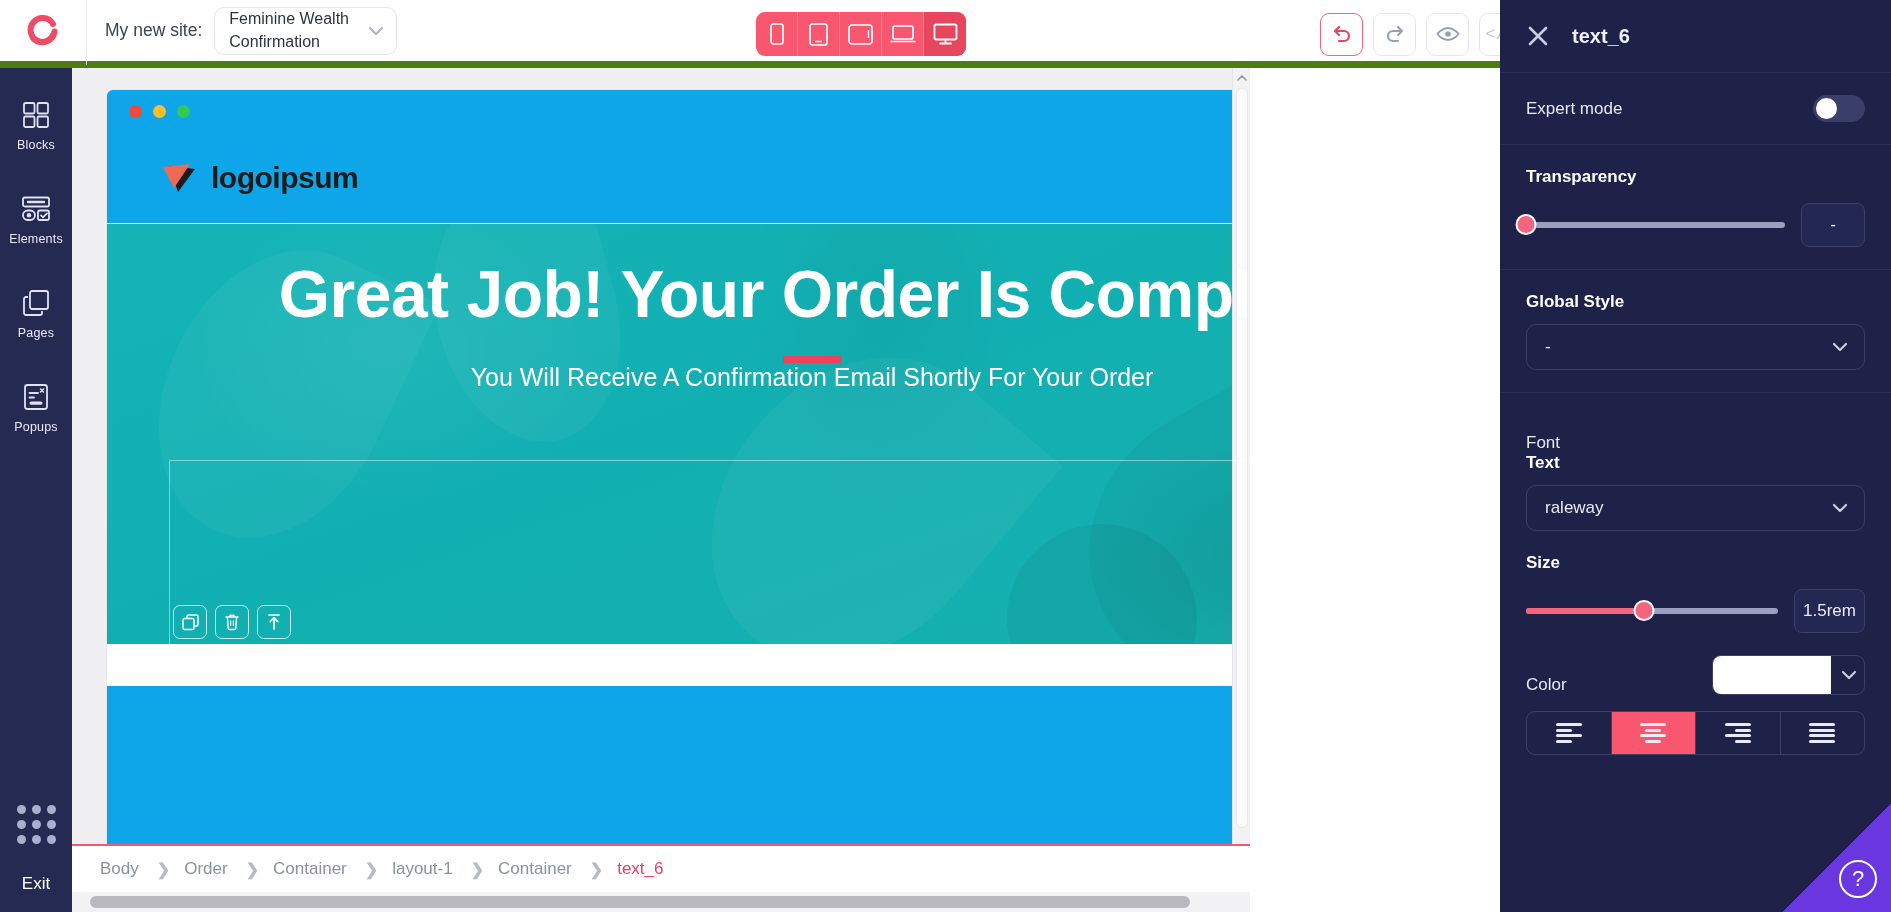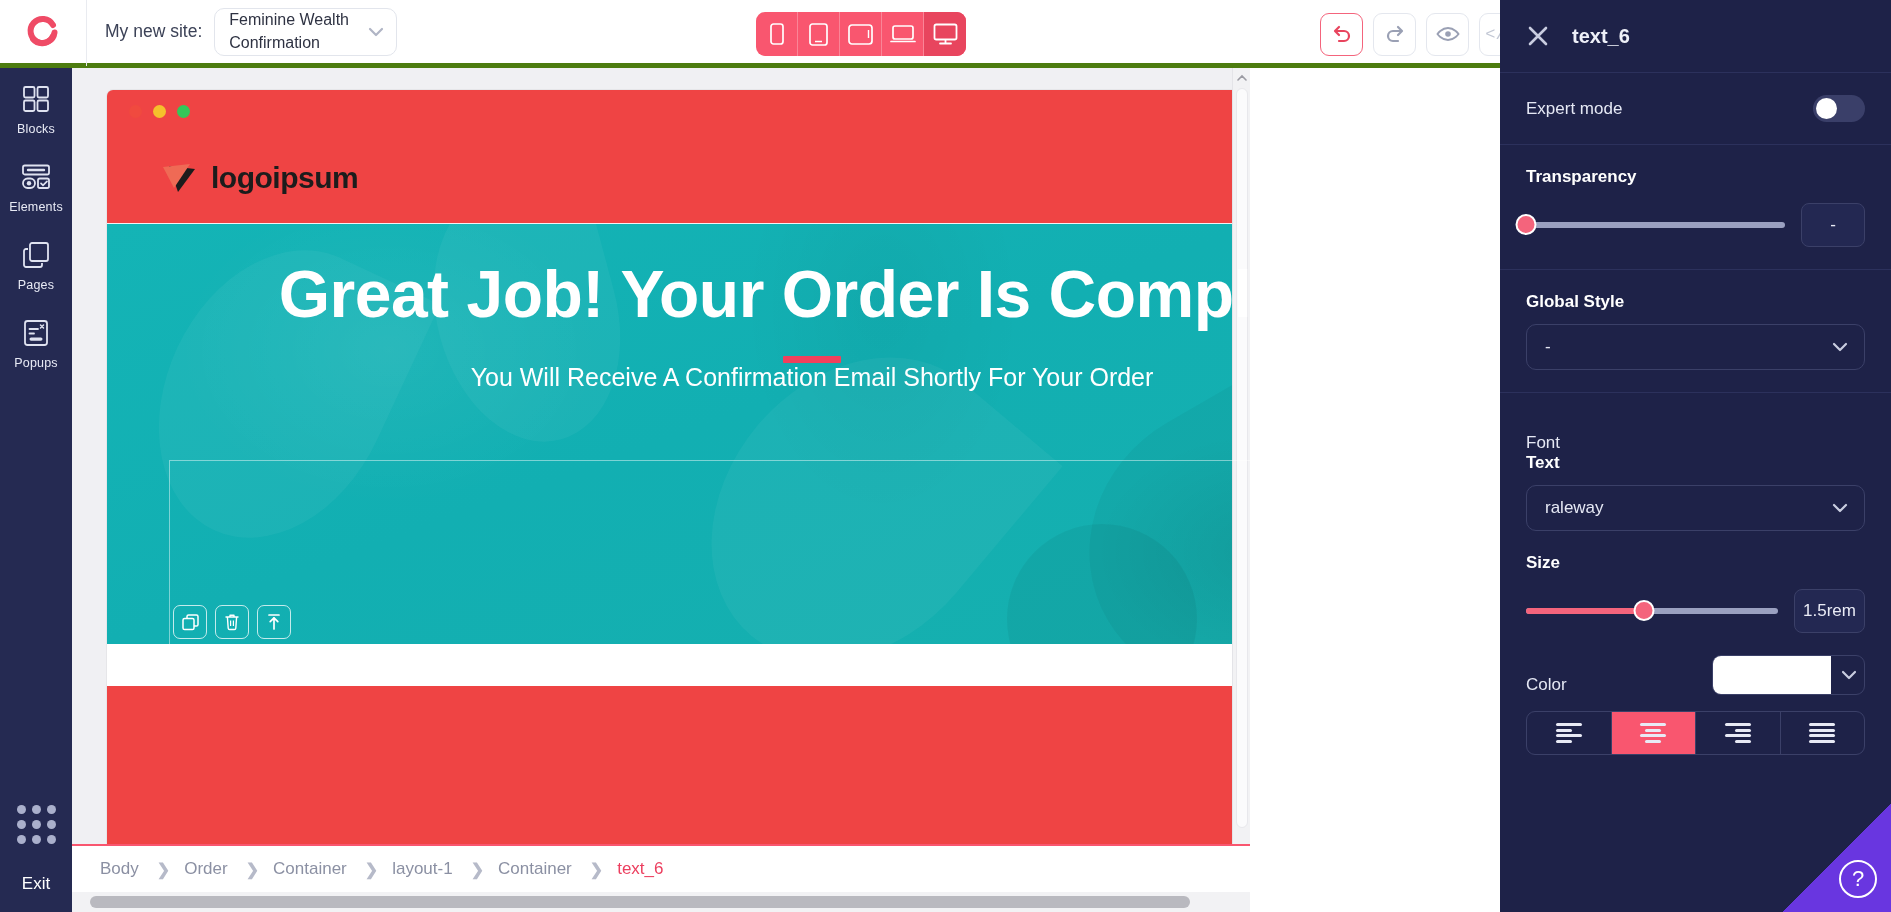--- a/index.html
+++ b/index.html
@@ -6,21 +6,21 @@
   html, body {
     width: 1891px; height: 912px;
     font-family: "Liberation Sans", sans-serif;
     overflow: hidden;
     background: #ffffff;
   }
 
   
   .topbar {
     position: absolute; top: 0; left: 0; width: 1891px; height: 68px;
-    background: #ffffff; border-bottom: 5px solid #4d7c0f;
+    background: #ffffff; border-bottom: 7px solid #4d7c0f;
     display: flex; align-items: center; z-index: 40;
   }
   .logo-cell {
     width: 87px; height: 68px; display: flex; align-items: center;
     justify-content: center; border-right: 1px solid #e9ebf0;
   }
   .site-label {
     margin-left: 18px; font-size: 17.5px; color: #3c4257; white-space: nowrap;
   }
   .site-select {
@@ -73,39 +73,39 @@
     margin-bottom: 5px;
   }
   .burger span:last-child { margin-bottom: 0; }
 
   
   .sidebar {
     position: absolute; left: 0; top: 68px; width: 72px; height: 844px;
     background: #252a52; z-index: 35;
   }
   .sb-item {
-    width: 72px; padding: 16px 0 10px; display: flex; flex-direction: column;
+    width: 72px; padding: 32px 0 10px; display: flex; flex-direction: column;
     align-items: center; color: #e8eaf5;
   }
   .sb-item .lbl { font-size: 12.5px; margin-top: 8px; letter-spacing: .2px; }
   .sb-icon { width: 34px; height: 30px; display: flex; align-items: center; justify-content: center; }
   .sb-bottom { position: absolute; bottom: 18px; left: 0; width: 72px;
     display: flex; flex-direction: column; align-items: center; }
   .dots { display: grid; grid-template-columns: repeat(3, 9px); gap: 6px; }
   .dots i { width: 9px; height: 9px; border-radius: 50%; background: #aab0cc; display: block; }
   .exit-lbl { color: #fff; font-size: 17px; margin-top: 30px; }
 
   
   .canvas-wrap {
     position: absolute; left: 72px; top: 68px; width: 1178px; height: 844px;
     background: #f0f0f3; overflow: hidden;
   }
   .browser {
     position: absolute; left: 35px; top: 22px; width: 1410px; height: 770px;
-    background: #ef4444; border-radius: 6px 6px 0 0; box-shadow: 0 0 0 1px rgba(0,0,0,.04);
+    background: #0ea5e9; border-radius: 6px 6px 0 0; box-shadow: 0 0 0 1px rgba(0,0,0,.04);
   }
   .bb-dots { height: 42px; display: flex; align-items: center; padding-left: 22px; gap: 11px; }
   .bb-dots i { width: 13px; height: 13px; border-radius: 50%; display: block; }
   .site-header {
     height: 92px; display: flex; align-items: center; padding-left: 52px;
     border-bottom: 1px solid #f2f2f4;
   }
   .logoipsum { display: flex; align-items: center; gap: 10px; }
   .li-text { font-size: 30px; font-weight: bold; color: #1c1c1c; letter-spacing: -.5px; }
 

